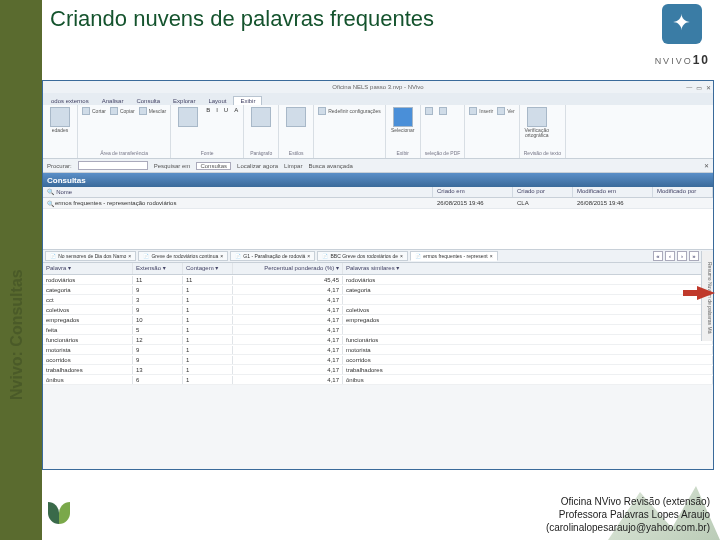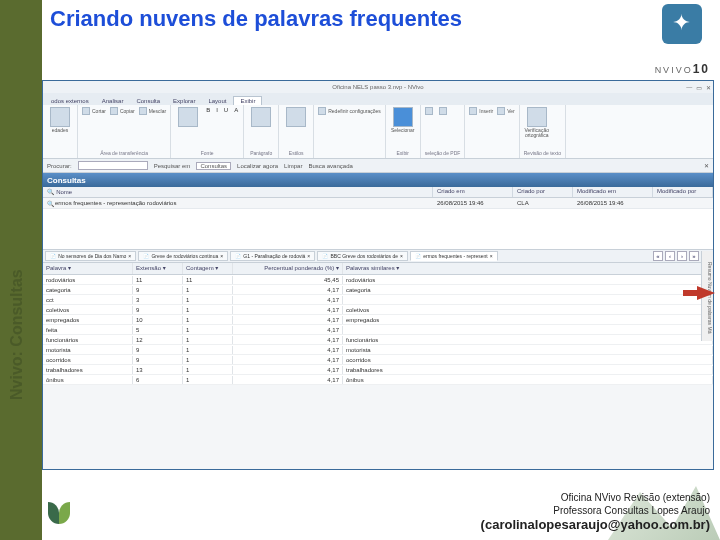--- a/index.html
+++ b/index.html
@@ -1,25 +1,25 @@
 <!DOCTYPE html>
 <html><head>
 <meta charset="utf-8">
 <style>
   * { box-sizing: border-box; margin: 0; padding: 0; }
   body { width: 720px; height: 540px; font-family: Arial, sans-serif; background: #fff; position: relative; overflow: hidden; }
   .left-bar { position: absolute; left: 0; top: 0; width: 42px; height: 540px; background: #5a6b2f; }
   .left-label { position: absolute; left: 8px; top: 400px; transform: rotate(-90deg); transform-origin: left top; font-weight: bold; color: #4a5a28; font-size: 16px; white-space: nowrap; }
   .header { position: absolute; left: 50px; top: 6px; right: 10px; }
-  .title { font-size: 22px; font-weight: bold; color: #1d4ed8; }
+  .title { font-size: 22px; font-weight: normal; color: #14532d; }
   .subtitle { font-size: 13px; font-style: italic; color: #444; margin-top: 2px; }
   .logo { position: absolute; right: 10px; top: 4px; text-align: center; }
   .logo-badge { width: 40px; height: 40px; background: #3a7ca5; border-radius: 6px; position: relative; margin: 0 auto; }
   .logo-badge::before { content: "✦"; color: #fff; font-size: 22px; position: absolute; top: 6px; left: 10px; }
-  .logo-text { font-size: 9px; color: #666; margin-top: 18px; letter-spacing: 2px; }
+  .logo-text { font-size: 9px; color: #666; margin-top: 9px; letter-spacing: 2px; }
   .logo-text b { font-size: 12px; color: #333; }
   .app { position: absolute; left: 42px; top: 80px; right: 6px; bottom: 70px; border: 1px solid #3a6a9a; font-size: 7px; color: #333; background: #f4f6f8; }
   .titlebar { height: 12px; background: #eef2f6; display: flex; justify-content: center; align-items: center; font-size: 6px; color: #666; position: relative; }
   .titlebar .winbtns { position: absolute; right: 2px; display: flex; gap: 4px; }
   .menubar { height: 12px; background: #e6ecf2; display: flex; gap: 1px; padding-left: 2px; align-items: flex-end; font-size: 6px; }
   .menubar span { padding: 1px 6px; color: #446; }
   .menubar .active { background: #fff; border: 1px solid #b8c4d0; border-bottom: none; }
   .ribbon { height: 54px; background: #f8fafc; border-bottom: 1px solid #c8d0d8; display: flex; }
   .rgroup { border-right: 1px solid #d8dee4; padding: 2px 4px; display: flex; flex-direction: column; justify-content: space-between; }
   .rgroup .icons { display: flex; gap: 4px; flex-wrap: wrap; align-items: flex-start; }
@@ -46,21 +46,21 @@
   .tabnav b { width: 10px; height: 10px; border: 1px solid #aab; display: flex; align-items: center; justify-content: center; font-size: 6px; color: #668; background: #fff; }
   .arrow-point { position: absolute; right: -2px; top: 205px; width: 0; height: 0; border-left: 18px solid #c0392b; border-top: 7px solid transparent; border-bottom: 7px solid transparent; z-index: 5; }
   .arrow-stem { position: absolute; right: 14px; top: 209px; width: 16px; height: 6px; background: #c0392b; z-index: 5; }
   .sidetab { position: absolute; right: 0; top: 170px; width: 12px; height: 90px; background: #f0f0f0; border-left: 1px solid #c8d0d8; font-size: 5px; color: #666; writing-mode: vertical-rl; text-align: center; padding-top: 4px; }
   .wtable { background: #fff; }
   .whead { height: 12px; background: #eef2f6; border-bottom: 1px solid #c8d0d8; display: flex; font-size: 6px; color: #446; }
   .whead span, .wrow span { border-right: 1px solid #e0e4e8; padding: 1px 3px; overflow: hidden; white-space: nowrap; }
   .wrow { height: 10px; display: flex; font-size: 6px; border-bottom: 1px solid #eef0f2; align-items: center; }
   .c1 { width: 90px; } .c2 { width: 50px; } .c3 { width: 50px; } .c4 { width: 110px; text-align: right; } .c5 { flex: 1; }
   .footer { position: absolute; right: 10px; bottom: 6px; text-align: right; font-size: 10px; color: #222; line-height: 1.3; }
-  .footer .b { font-weight: bold; font-size: 13px; }
+  .footer .b { font-weight: normal; font-size: 10px; }
   .footer-art { position: absolute; right: 0; bottom: 0; width: 160px; height: 60px; background: linear-gradient(135deg, rgba(100,150,80,.15), rgba(60,110,50,.35)); clip-path: polygon(30% 100%, 50% 20%, 70% 80%, 85% 10%, 100% 100%); z-index: -1; }
   .leaf { position: absolute; left: 48px; bottom: 8px; width: 22px; height: 30px; }
   .leaf::before { content: ""; position: absolute; width: 11px; height: 22px; background: #3a6a4a; border-radius: 0 11px 0 11px; left: 0; }
   .leaf::after { content: ""; position: absolute; width: 11px; height: 22px; background: #7aa84a; border-radius: 11px 0 11px 0; right: 0; }
 </style>
 </head>
 <body>
 
 <div class="left-bar"></div>
 <div class="left-label">Nvivo: Consultas</div>
@@ -362,15 +362,15 @@
           <span class="c5">ônibus</span>
         </div>
       </div>
   </div>
 </div>
 
 <div class="footer-art"></div>
 <div class="leaf"></div>
 <div class="footer">
   <div>Oficina NVivo Revisão (extensão)</div>
-  <div>Professora Consultas Lopes Araujo</div>
+  <div>Professora Palavras Lopes Araujo</div>
   <div class="b">(carolinalopesaraujo@yahoo.com.br)</div>
 </div>
 
 </body></html>

